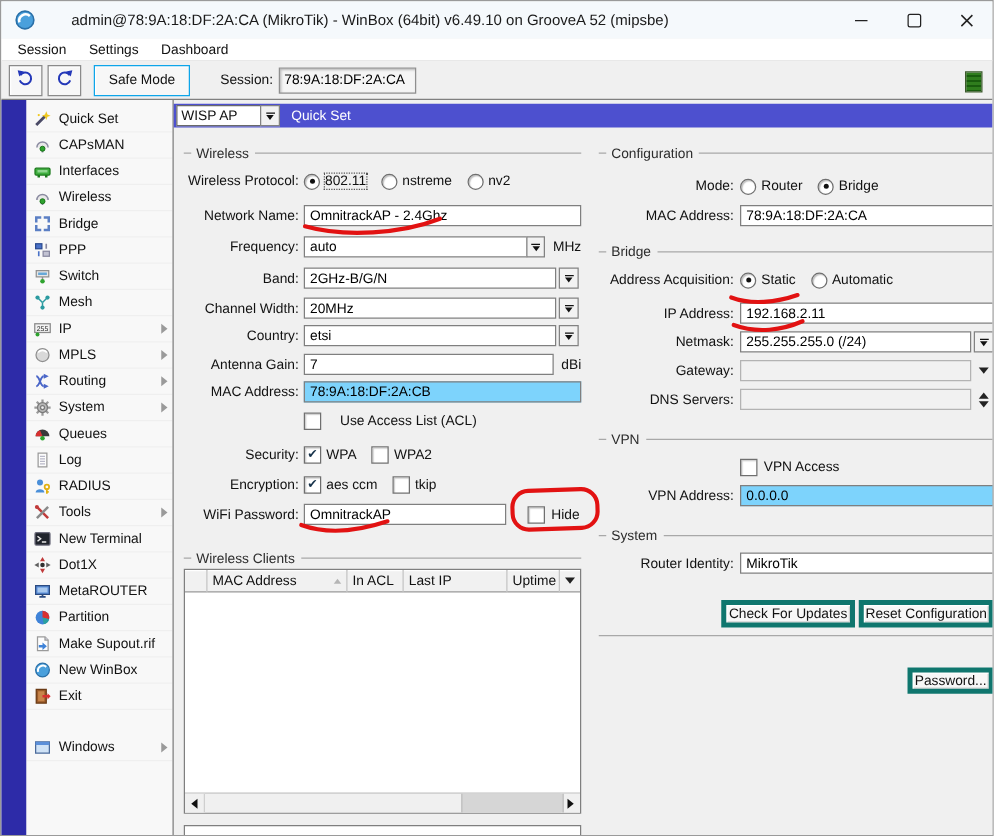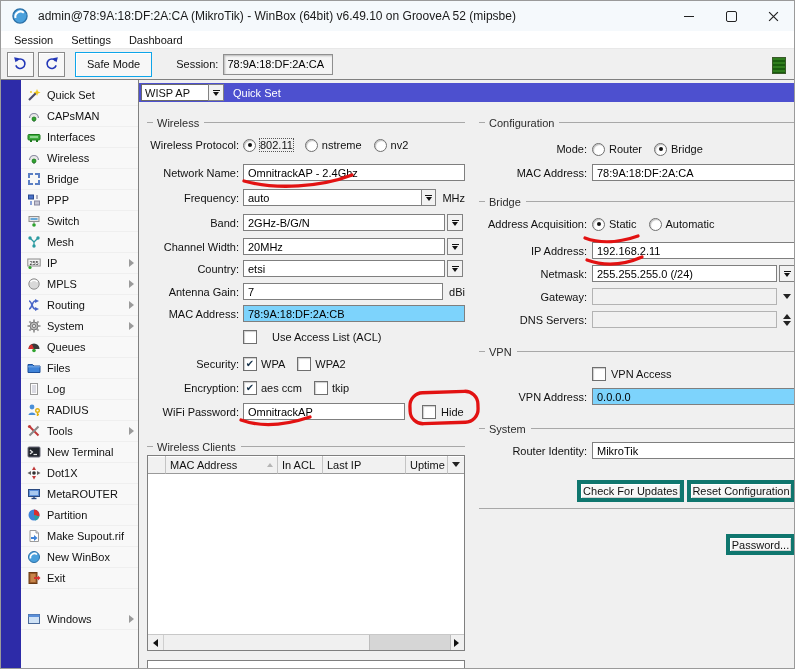--- a/index.html
+++ b/index.html
@@ -1,20 +1,20 @@
 <!DOCTYPE html>
 <html><head>
 <meta charset="utf-8">
 <style>
   html,body{margin:0;padding:0;}
   body{font-family:"Liberation Sans",sans-serif;font-size:11px;color:#111;background:#d8d8d8;}
   #window{position:relative;width:795px;height:669px;background:#f0f0f0;overflow:hidden;border:1px solid #9a9a9a;box-sizing:border-box;}
 
   
-  .titlebar{height:30px;background:#f5f9fc;display:flex;align-items:center;padding-left:10px;box-sizing:border-box;}
+  .titlebar{height:30px;background:#f5f9fc;display:flex;align-items:center;padding-left:10px;box-sizing:border-box;gap:19px;}
   .titlebar .app-icon{width:18px;height:18px;margin-right:9px;flex:0 0 auto;}
   .titlebar .title{font-size:12px;color:#1a1a1a;white-space:nowrap;overflow:hidden;}
   .win-controls{margin-left:auto;display:flex;height:30px;}
   .win-btn{width:42px;height:30px;display:flex;align-items:center;justify-content:center;}
   .glyph-min{width:10px;height:1px;background:#222;}
   .glyph-max{width:9px;height:9px;border:1px solid #222;border-radius:2px;}
 
   
   .menubar{height:17px;background:#fff;display:flex;align-items:center;padding-left:4px;border-bottom:1px solid #e8e8e8;}
   .menu-item{padding:1px 9px;cursor:default;}
@@ -311,29 +311,20 @@
         </div>
         <div class="side-item">
           <span class="icon">
             <svg viewBox="0 0 14 14">
               <path d="M1.5 9 A5.5 5.5 0 0 1 12.5 9 Z" fill="#3a3a3a"></path>
               <path d="M1.5 9 A5.5 5.5 0 0 1 5 4.2 L7 9 Z" fill="#d83030"></path>
               <circle cx="7" cy="10.5" r="1.8" fill="#2fa32f"></circle>
             </svg>
           </span>
           <span class="s-lbl">Queues</span>
-        </div>
-        <div class="side-item">
-          <span class="icon">
-            <svg viewBox="0 0 14 14">
-              <path d="M1 3.5 L5.5 3.5 L7 5 L13 5 L13 11.5 L1 11.5 Z" fill="#3f83d8" stroke="#1d4f9a"></path>
-              <path d="M1 5.8 L13 5.8" stroke="#79aae6"></path>
-            </svg>
-          </span>
-          <span class="s-lbl">Files</span>
         </div>
         <div class="side-item">
           <span class="icon">
             <svg viewBox="0 0 14 14">
               <rect x="3.5" y="1.5" width="7" height="11" fill="#fcfcfc" stroke="#9a9a9a"></rect>
               <g stroke="#b8b8c8">
                 <line x1="5" y1="4" x2="9" y2="4"></line>
                 <line x1="5" y1="6" x2="9" y2="6"></line>
                 <line x1="5" y1="8" x2="9" y2="8"></line>
                 <line x1="5" y1="10" x2="9" y2="10"></line>

